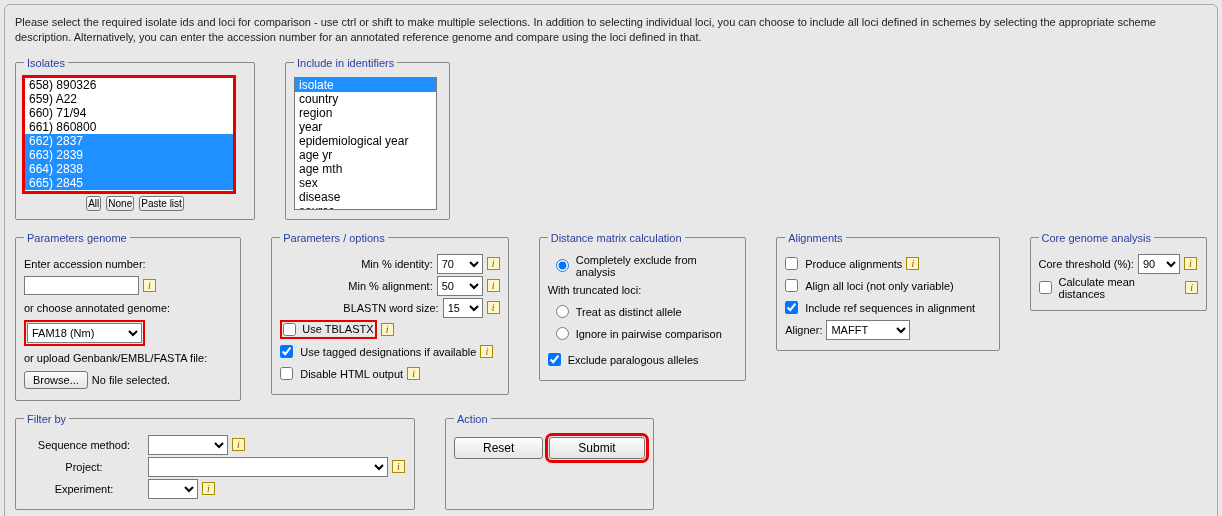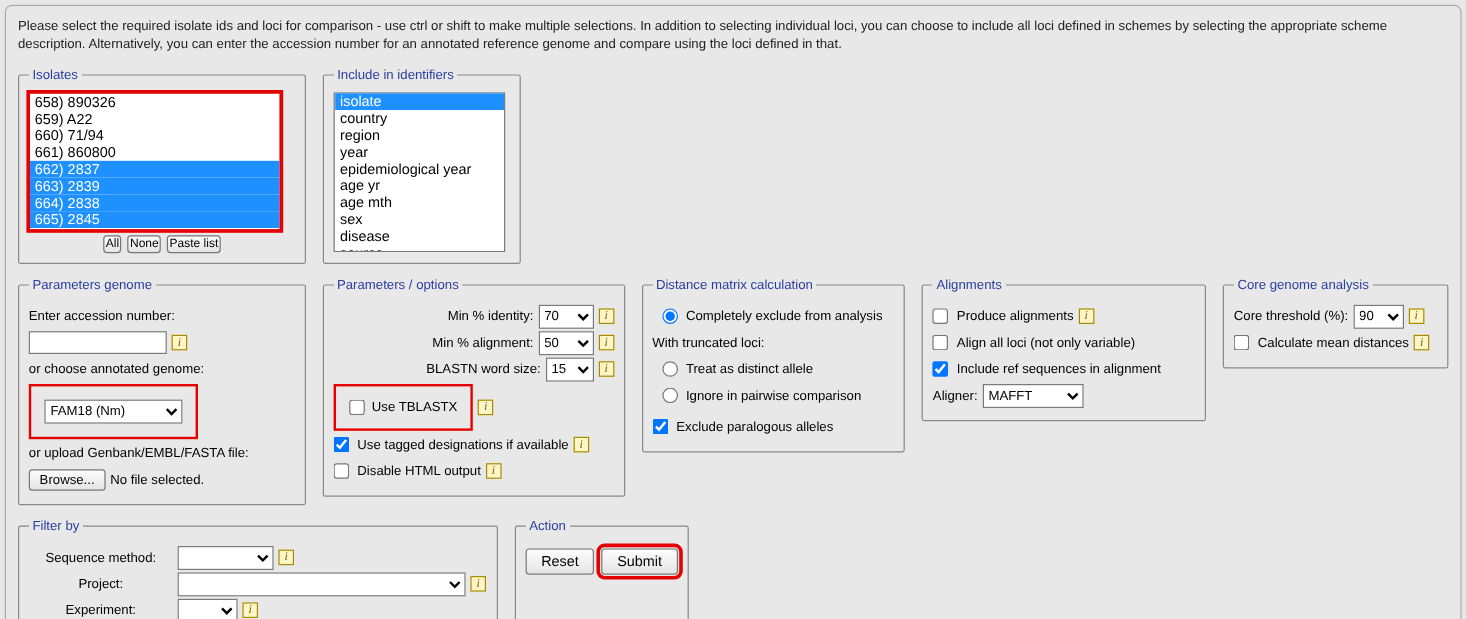--- a/index.html
+++ b/index.html
@@ -1,40 +1,40 @@
 <!DOCTYPE html>
 <html><head>
 <meta charset="utf-8">
 <style>
   *{box-sizing:border-box;margin:0;padding:0;font-family:Arial,Helvetica,sans-serif}
   body{background:#e8e8e8;font-size:11px;color:#000;padding:4px}
   .page{width:1214px;background:#e8e8e8;border:1px solid #aaa;border-radius:6px;padding:8px 10px 10px 10px}
   .intro{font-size:11px;line-height:1.35;margin:2px 0 12px 0;color:#222}
   fieldset{border:1px solid #888;border-radius:2px;padding:8px;position:relative;background:transparent}
   legend{color:#2a3ea0;font-size:11px;padding:0 3px}
-  .row{display:flex;gap:14px}
+  .row{display:flex;gap:30px}
   .hl{outline:3px solid #e60000;outline-offset:-1px}
   .listbox{width:210px;height:115px;overflow-y:scroll;border:1px solid #7a7a7a;background:#fff}
   .listbox .opt{font-size:12px;padding:0 4px;line-height:14px;white-space:nowrap;cursor:default}
   .listbox .sel{background:#1e90ff;color:#fff}
   .id-list{width:143px;height:133px;overflow-y:scroll;border:1px solid #7a7a7a;background:#fff}
   .id-list .opt{font-size:12px;padding:0 4px;line-height:14px;cursor:default}
   .id-list .sel{background:#1e90ff;color:#fff}
   .btnrow{text-align:center;margin-top:4px}
   .smallbtn{font-size:10px;border:1px solid #777;background:linear-gradient(#fdfdfd,#e4e4e4);border-radius:3px;padding:0 1px;margin:0 1px;cursor:pointer;height:15px;line-height:13px}
   .info{display:inline-block;width:13px;height:13px;border:1px solid #a88b00;background:#fff6c7;color:#7a5c00;text-align:center;font:italic 10px Georgia,serif;line-height:11px;vertical-align:middle;cursor:pointer}
   label{font-size:11px}
   .frm-row{display:flex;align-items:center;gap:4px;margin:2px 0;min-height:20px}
   .frm-row-r{justify-content:flex-end}
   input[type=text]{border:1px solid #7a7a7a;height:19px;padding:1px 2px;font-size:11px;background:#fff}
   select{border:1px solid #7a7a7a;height:20px;font-size:11px;background:#fff}
   input[type=checkbox],input[type=radio]{margin:0 3px 0 0;vertical-align:middle}
-  .btn{font-size:12px;border:1px solid #777;background:linear-gradient(#fdfdfd,#e4e4e4);border-radius:3px;padding:3px 12px;cursor:pointer}
+  .btn{font-size:12px;border:1px solid #777;background:linear-gradient(#fdfdfd,#e4e4e4);border-radius:3px;padding:3px 28px;cursor:pointer}
   .browse{font-size:11px;border:1px solid #777;background:linear-gradient(#fdfdfd,#e4e4e4);border-radius:3px;padding:2px 8px;cursor:pointer}
-  .hl-thin{border:2px solid #e60000;padding:11px}
+  .hl-thin{border:2px solid #e60000;padding:1px}
   .lbl-r{display:inline-block;text-align:center}
 </style>
 </head>
 <body>
 
 <div class="page">
 
   <p class="intro">Please select the required isolate ids and loci for comparison - use ctrl or shift to make multiple selections. In addition to selecting individual loci, you can choose to include all loci defined in schemes by selecting the appropriate scheme description. Alternatively, you can enter the accession number for an annotated reference genome and compare using the loci defined in that.</p>
 
   <div class="row" style="margin-bottom:12px">

